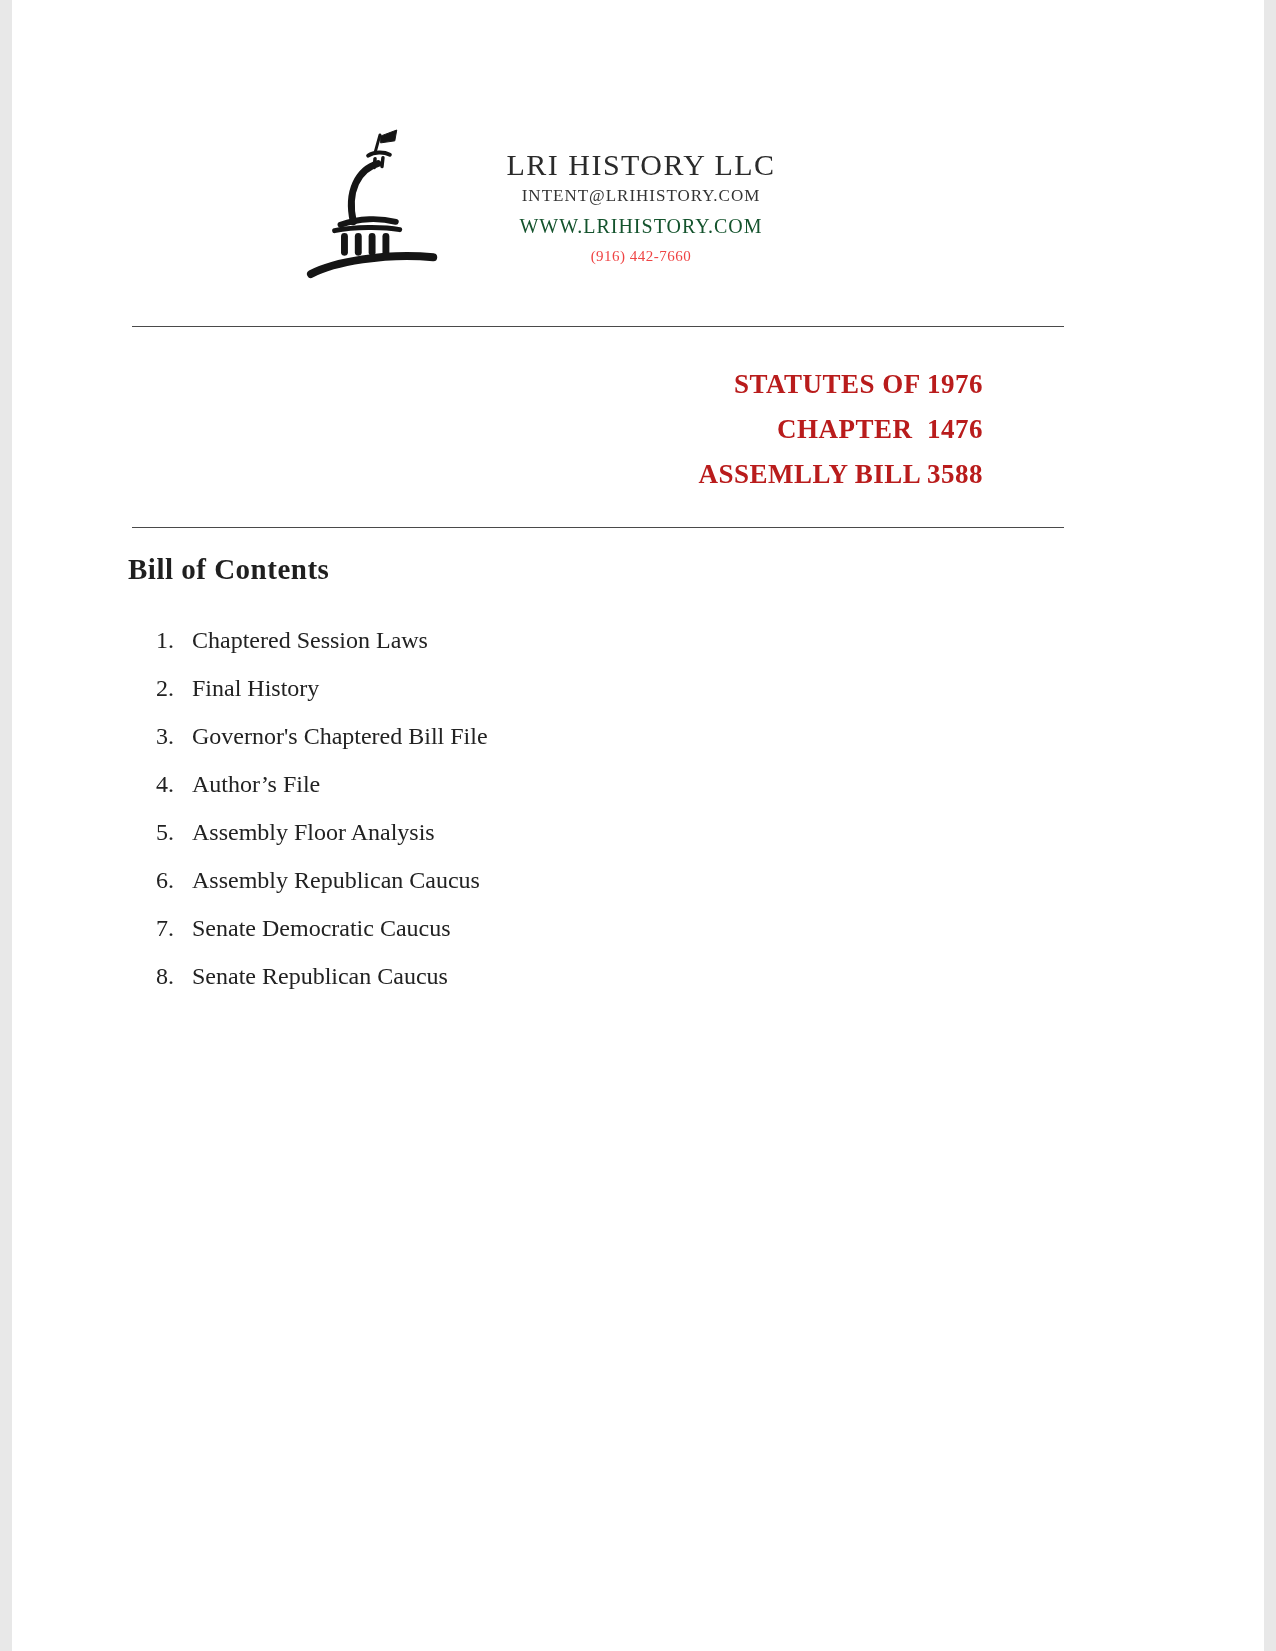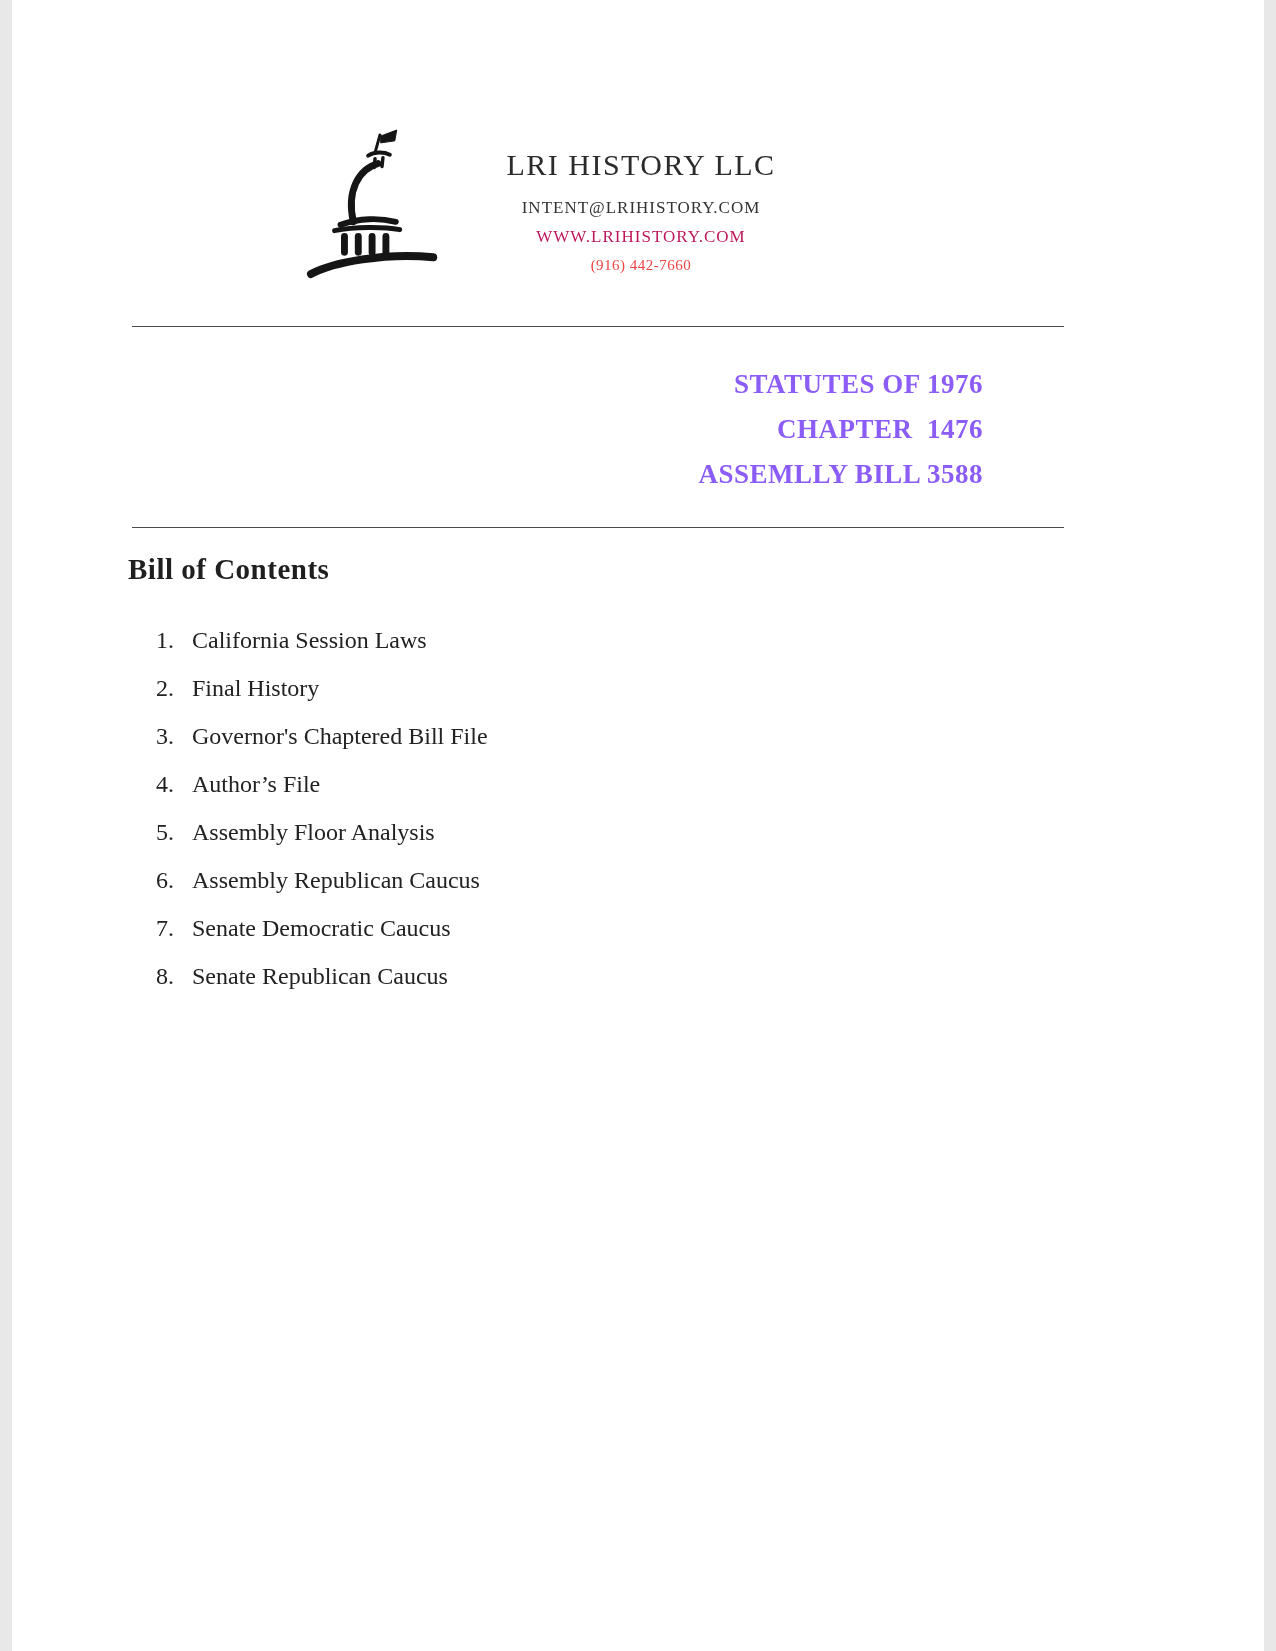--- a/index.html
+++ b/index.html
@@ -28,30 +28,30 @@
     width: 340px;
     text-align: center;
     padding-top: 22px;
   }
   .company {
     font-size: 30px;
     letter-spacing: 1.5px;
     color: #2b2b2b;
   }
   .email {
-    margin-top: 16px;
+    margin-top: 4px;
     font-size: 17px;
     letter-spacing: 1px;
     color: #333333;
   }
   .website {
     margin-top: 9px;
-    font-size: 17px;
+    font-size: 20px;
     letter-spacing: 1px;
-    color: #be185d;
+    color: #14532d;
   }
   .phone {
     margin-top: 10px;
     font-size: 15px;
     letter-spacing: 0.5px;
     color: #ef4444;
   }
 
   
   .rule {
@@ -68,21 +68,21 @@
   
   .title-block {
     position: absolute;
     top: 362px;
     right: 281px;
     text-align: right;
   }
   .title-line {
     font-size: 27px;
     font-weight: bold;
-    color: #8b5cf6;
+    color: #b91c1c;
     line-height: 45px;
     letter-spacing: 0.5px;
     white-space: pre-wrap;
   }
 
   
   .toc {
     position: absolute;
     top: 553px;
     left: 116px;
@@ -152,21 +152,21 @@
     <div class="title-line">CHAPTER  1476</div>
     <div class="title-line">ASSEMLLY BILL 3588</div>
   </section>
 
   <hr class="rule rule-mid">
 
   <section class="toc">
     <h2 class="toc-heading">Bill of Contents</h2>
     <ul class="toc-list">
       <li class="toc-item">
-        <span class="num">1.</span><span class="label">California Session Laws</span>
+        <span class="num">1.</span><span class="label">Chaptered Session Laws</span>
       </li>
       <li class="toc-item">
         <span class="num">2.</span><span class="label">Final History</span>
       </li>
       <li class="toc-item">
         <span class="num">3.</span><span class="label">Governor's Chaptered Bill File</span>
       </li>
       <li class="toc-item">
         <span class="num">4.</span><span class="label">Author’s File</span>
       </li>

